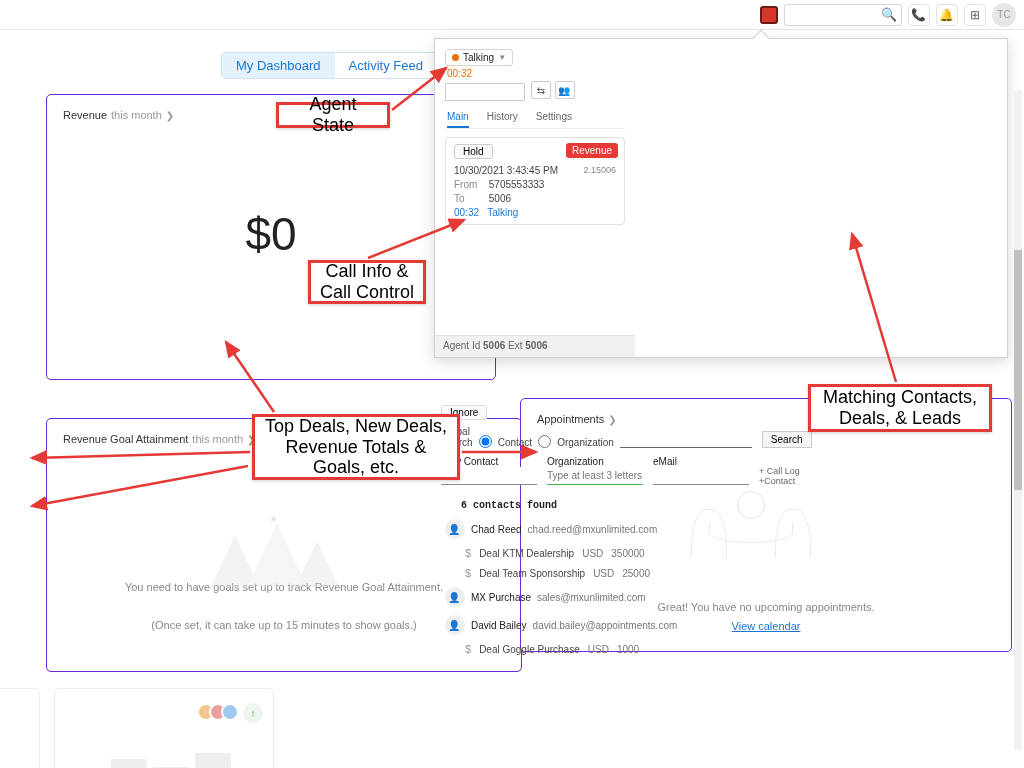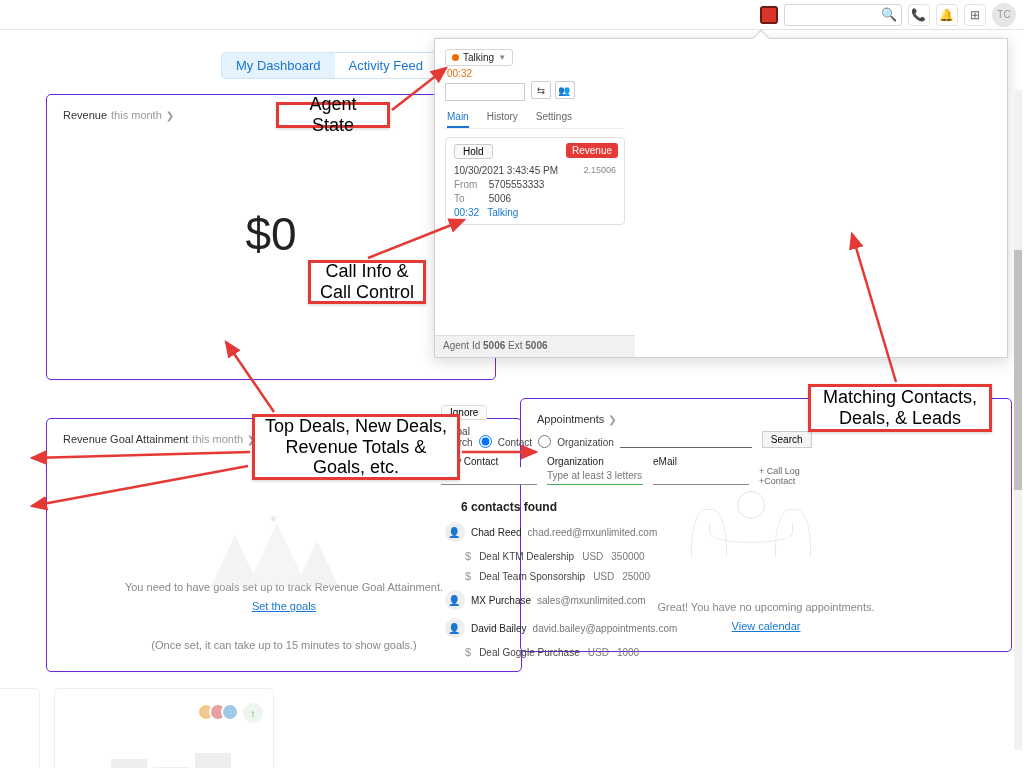--- a/index.html
+++ b/index.html
@@ -56,21 +56,21 @@
   .agent-foot { position: absolute; bottom: 0; left: 0; right: 0; height: 22px; background: #f1f1f1; font-size: 10px; color: #666; padding: 4px 8px; border-top: 1px solid #e0e0e0; }
   .ignore-btn { border: 1px solid #ddd; padding: 1px 8px; border-radius: 3px 3px 0 0; font-size: 10px; background: #fafafa; cursor: pointer; margin-bottom: 4px; margin-top: 44px; }
   .radio-row { display: flex; align-items: flex-end; gap: 6px; font-size: 10px; }
   .radio-row span { color: #444; }
   .search-btn { border: 1px solid #ccc; background: #f5f5f5; padding: 2px 8px; font-size: 10px; cursor: pointer; margin-left: 4px; }
   .field-row { display: flex; gap: 10px; margin-top: 6px; font-size: 10px; }
   .field-col { display: flex; flex-direction: column; }
   .field-col input { height: 18px; border: none; border-bottom: 1px solid #888; font-size: 10px; width: 96px; }
   .field-col input.org { border-bottom: 1px solid #4caf50; width: 96px; }
   .actions { font-size: 9px; color: #666; margin-top: 10px; }
-  .contacts-header { font-size: 12px; font-weight: bold; margin: 14px 0 6px 20px; }
+  .contacts-header { font-size: 10px; font-weight: bold; margin: 14px 0 6px 20px; font-family: Liberation Mono, monospace; }
   .contact-row { display: flex; align-items: center; gap: 6px; font-size: 10px; margin: 8px 0 8px 4px; }
   .avatar-mini { width: 20px; height: 20px; border-radius: 50%; background: #eee; display: flex; align-items: center; justify-content: center; color: #aaa; font-size: 10px; }
   .deal-row { display: flex; align-items: center; gap: 8px; font-size: 10px; margin: 8px 0 8px 24px; color: #444; }
   .dollar { color: #999; font-size: 11px; }
   
   .anno-box { position: absolute; border: 3px solid #e53935; background: #fff; font-family: Arial, sans-serif; font-size: 18px; color: #000; text-align: center; display: flex; align-items: center; justify-content: center; padding: 4px 8px; line-height: 1.15; box-shadow: 0 1px 3px rgba(0,0,0,.2); }
   svg.arrows { position: absolute; left: 0; top: 0; width: 1024px; height: 768px; pointer-events: none; }
   
   .bottom-strip { position: absolute; left: 0; top: 658px; display: flex; gap: 14px; }
   .mini-card { width: 220px; height: 110px; border: 1px solid #eee; border-radius: 5px; background: #fff; overflow: hidden; position: relative; }
@@ -122,21 +122,20 @@
       <span class="chev">❯</span>
     </div>
     <div class="hills">
       <div class="tri" style="left:0;border-width:0 24px 52px 24px;border-bottom-color:#ddd;"></div>
       <div class="tri" style="left:36px;border-width:0 30px 64px 30px;border-bottom-color:#e5e5e5;"></div>
       <div class="tri" style="left:84px;border-width:0 22px 46px 22px;border-bottom-color:#ddd;"></div>
       <div style="position:absolute;left:58px;top:-4px;font-size:10px;color:#bbb;">★</div>
     </div>
     <div style="text-align:center;margin-top:130px">
       <div class="center-msg">You need to have goals set up to track Revenue Goal Attainment.</div>
-      <div style="margin-top:6px"><span class="center-link">Set the goals</span></div>
       <div class="center-msg" style="margin-top:26px">(Once set, it can take up to 15 minutes to show goals.)</div>
     </div>
   </div>
 
   <div class="panel appt-panel">
     <div class="panel-title">
       <span>Appointments</span>
       <span class="chev">❯</span>
     </div>
     <div class="appt-illust">

